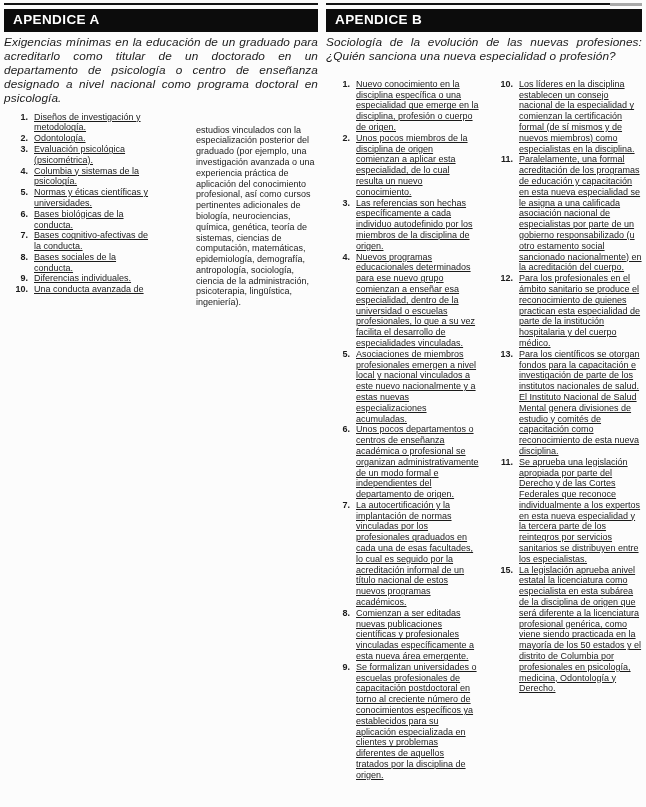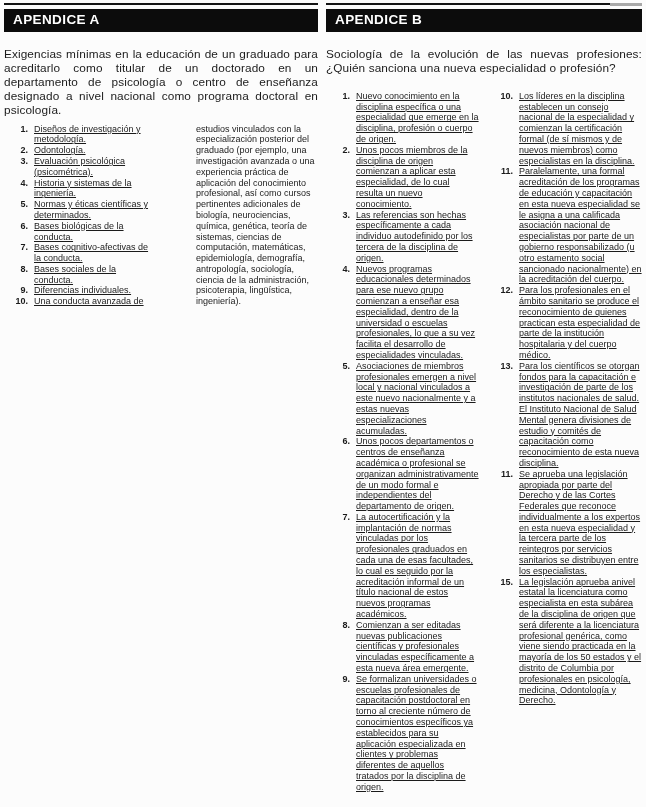--- a/index.html
+++ b/index.html
@@ -30,22 +30,23 @@
     font-weight: bold;
     font-size: 13.5px;
     letter-spacing: 0.4px;
     padding: 4px 9px 5px 9px;
     line-height: 14px;
   }
   .intro {
     font-size: 11.8px;
     line-height: 13.9px;
     text-align: justify;
-    margin-top: 16px;
+    margin-top: 4px;
     letter-spacing: 0.1px;
+    font-style: italic;
   }
   .intro.intro-a { margin-bottom: 6px; }
   .intro.intro-b { margin-bottom: 15px; }
   .cols {
     display: grid;
     grid-template-columns: 1fr 1fr;
     column-gap: 10px;
   }
   .list { min-width: 0; }
   .item {
@@ -59,20 +60,21 @@
     font-weight: bold;
     text-align: right;
     white-space: nowrap;
   }
   .item .txt { text-align: left; text-decoration: underline; }
   .continuation {
     padding-left: 30px;
     font-size: 9px;
     line-height: 10.8px;
     text-align: left;
+    margin-top: 13px;
   }
   .scan-artifact {
     position: absolute;
     top: 3px;
     left: 610px;
     width: 32px;
     height: 3px;
     background: #a9a9a9;
   }
 </style>
@@ -98,25 +100,25 @@
           <div class="item">
             <span class="num">2.</span>
             <span class="txt">Odontología.</span>
           </div>
           <div class="item">
             <span class="num">3.</span>
             <span class="txt">Evaluación psicológica (psicométrica).</span>
           </div>
           <div class="item">
             <span class="num">4.</span>
-            <span class="txt">Historia y sistemas de la ingeniería.</span>
+            <span class="txt">Columbia y sistemas de la psicología.</span>
           </div>
           <div class="item">
             <span class="num">5.</span>
-            <span class="txt">Normas y éticas científicas y determinados.</span>
+            <span class="txt">Normas y éticas científicas y universidades.</span>
           </div>
           <div class="item">
             <span class="num">6.</span>
             <span class="txt">Bases biológicas de la conducta.</span>
           </div>
           <div class="item">
             <span class="num">7.</span>
             <span class="txt">Bases cognitivo-afectivas de la conducta.</span>
           </div>
           <div class="item">
@@ -147,21 +149,21 @@
           <div class="item">
             <span class="num">1.</span>
             <span class="txt">Nuevo conocimiento en la disciplina específica o una especialidad que emerge en la disciplina, profesión o cuerpo de origen.</span>
           </div>
           <div class="item">
             <span class="num">2.</span>
             <span class="txt">Unos pocos miembros de la disciplina de origen comienzan a aplicar esta especialidad, de lo cual resulta un nuevo conocimiento.</span>
           </div>
           <div class="item">
             <span class="num">3.</span>
-            <span class="txt">Las referencias son hechas específicamente a cada individuo autodefinido por los tercera de la disciplina de origen.</span>
+            <span class="txt">Las referencias son hechas específicamente a cada individuo autodefinido por los miembros de la disciplina de origen.</span>
           </div>
           <div class="item">
             <span class="num">4.</span>
             <span class="txt">Nuevos programas educacionales determinados para ese nuevo grupo comienzan a enseñar esa especialidad, dentro de la universidad o escuelas profesionales, lo que a su vez facilita el desarrollo de especialidades vinculadas.</span>
           </div>
           <div class="item">
             <span class="num">5.</span>
             <span class="txt">Asociaciones de miembros profesionales emergen a nivel local y nacional vinculados a este nuevo nacionalmente y a estas nuevas especializaciones acumuladas.</span>
           </div>
           <div class="item">

